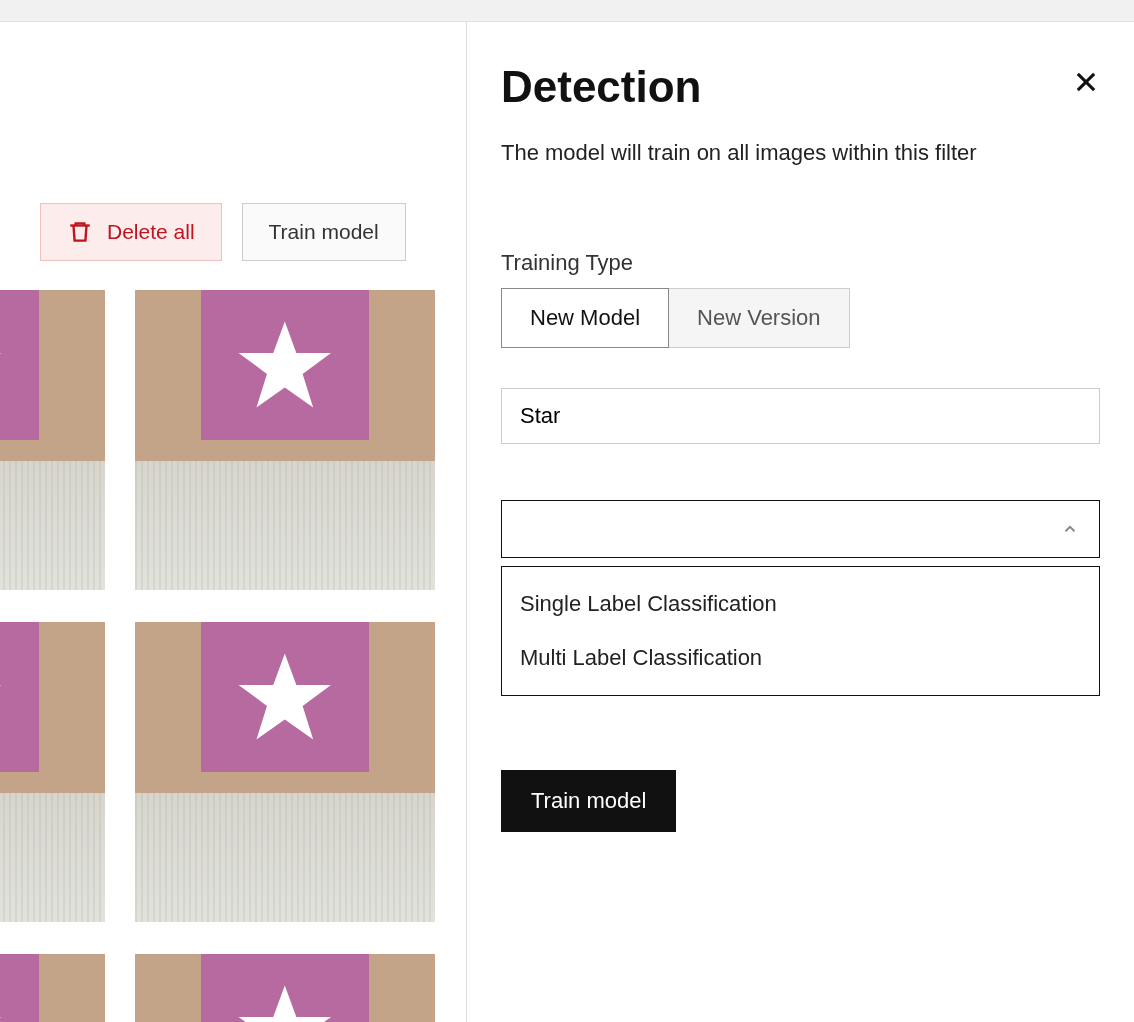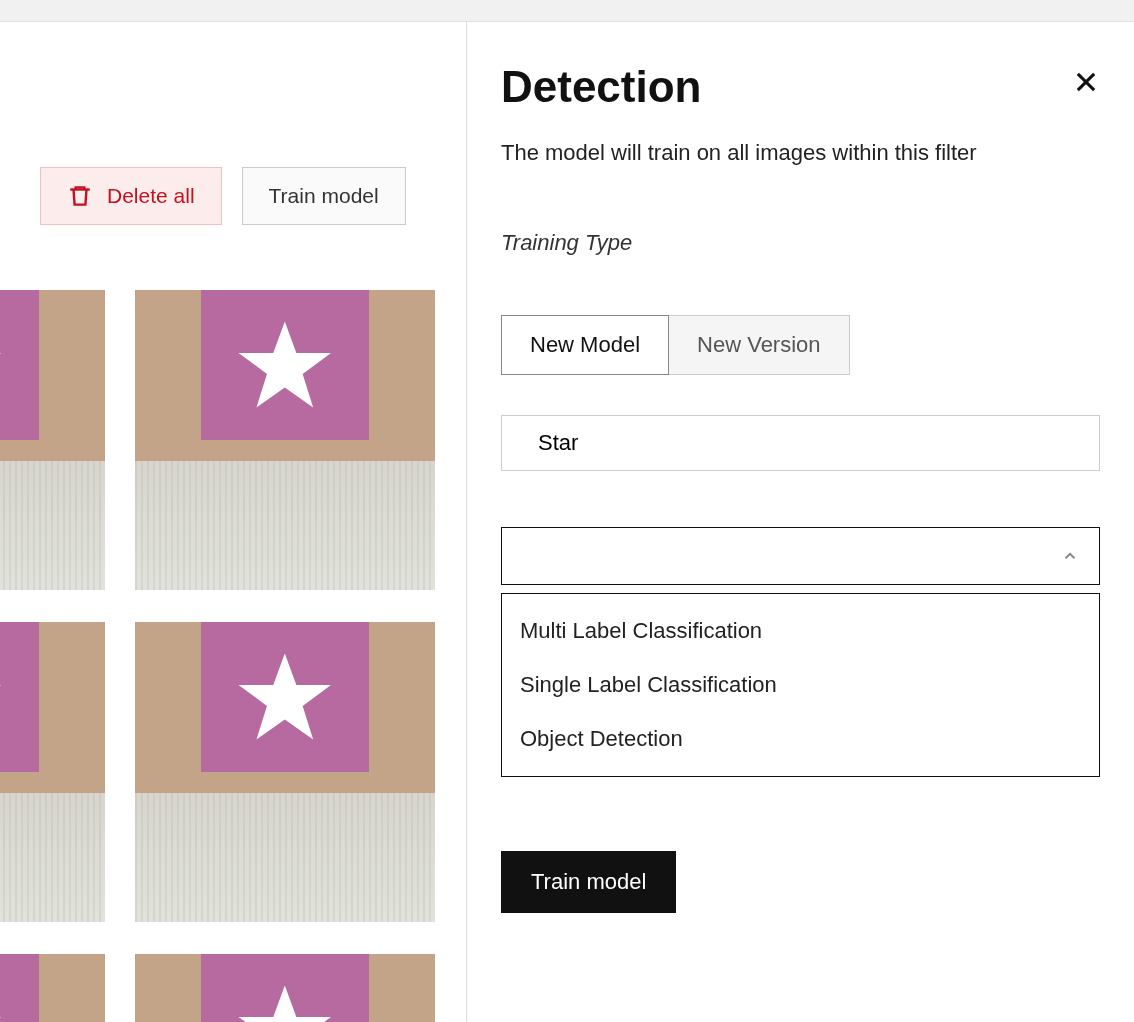--- a/index.html
+++ b/index.html
@@ -4,49 +4,49 @@
   <style>
     * { box-sizing: border-box; margin: 0; padding: 0; }
     body { font-family: -apple-system, BlinkMacSystemFont, "Segoe UI", Helvetica, Arial, sans-serif; color: #111; background: #fff; width: 1134px; height: 1022px; overflow: hidden; }
     .topbar { height: 22px; background: #f1f1f1; border-bottom: 1px solid #e0e0e0; width: 100%; }
     .main { display: flex; height: calc(100% - 22px); }
     .left { width: 467px; position: relative; border-right: 1px solid #ddd; }
     .right { flex: 1; padding: 40px 34px 30px 34px; position: relative; }
 
     
     .btnrow { position: absolute; top: 145px; left: 40px; display: flex; gap: 20px; }
-    .btn { display: inline-flex; align-items: center; justify-content: center; font-size: 21px; height: 58px; padding: 0 26px; border: 1px solid #ccc; background: #fff; cursor: pointer; }
+    .btn { display: inline-flex; align-items: center; justify-content: center; font-size: 21px; height: 58px; padding: 0 26px; border: 1px solid #ccc; background: #fff; cursor: pointer; margin-top: 36px; }
     .btn.delete { color: #c1121f; background: #fdecec; border-color: #f1c1c1; }
     .btn.delete svg { margin-right: 14px; }
     .btn.train-left { color: #333; background: #fafafa; }
 
     
     .thumb { position: absolute; width: 300px; height: 300px; background: #c7b299; overflow: hidden; }
     .thumb .wall { position: absolute; top: 0; left: 0; right: 0; height: 57%; background: #c3a489; }
     .thumb .floor { position: absolute; bottom: 0; left: 0; right: 0; height: 43%; background: linear-gradient(#d9d5cd,#e2e2da); }
     .thumb .floor::after{ content:""; position:absolute; inset:0; background: repeating-linear-gradient(90deg, rgba(120,160,150,.25) 0 2px, transparent 2px 6px); opacity:.6;}
     .thumb .poster { position: absolute; top: 0; left: 50%; transform: translateX(-50%); width: 56%; height: 50%; background: #b76aa0; display:flex; align-items:center; justify-content:center;}
     .thumb .star { width: 70%; height: 70%; display:block;}
     .thumb.col1 { left: -195px; }
     .thumb.col2 { left: 135px; }
     .row1 { top: 268px; }
     .row2 { top: 600px; }
     .row3 { top: 932px; }
 
     
     .panel-title { font-size: 44px; font-weight: 600; margin-bottom: 28px; }
     .close { position: absolute; top: 46px; right: 34px; cursor: pointer; }
-    .desc { font-size: 22px; color: #222; margin-bottom: 64px; }
-    .label { font-size: 22px; color: #333; margin-bottom: 12px; display:flex; align-items:center; gap:8px;font-style:italic;}
+    .desc { font-size: 22px; color: #222; margin-bottom: 84px; }
+    .label { font-size: 22px; color: #333; margin-bottom: 12px; display:flex; align-items:center; gap:8px;}
     .req { color: #c1121f; }
     .seg { display: flex; margin-bottom: 40px; }
-    .seg button { font-size: 22px; padding: 16px 28px; border: 1px solid #ccc; background: #f5f5f5; cursor: pointer; color:#555;margin-top:47px;}
+    .seg button { font-size: 22px; padding: 16px 28px; border: 1px solid #ccc; background: #f5f5f5; cursor: pointer; color:#555;}
     .seg button.active { background: #fff; border-color: #888; color:#111; font-weight:500; position:relative; z-index:1;}
     .seg button + button { margin-left: -1px; }
-    .text-input { width: 100%; font-size: 22px; padding: 14px 36px; border: 1px solid #ccc; margin-bottom: 56px; }
+    .text-input { width: 100%; font-size: 22px; padding: 14px 18px; border: 1px solid #ccc; margin-bottom: 56px; }
     .select { width: 100%; height: 58px; border: 1px solid #111; position: relative; cursor: pointer; display:flex; align-items:center; justify-content:flex-end; padding: 0 20px;}
     .select svg { color:#888; }
     .dropdown { width: 100%; border: 1px solid #111; margin-top: 8px; padding: 10px 0;}
     .dropdown .opt { font-size: 22px; padding: 14px 18px; cursor: pointer; color:#222;}
     .submit { margin-top: 74px; background: #111; color: #fff; font-size: 22px; padding: 18px 30px; border: none; cursor: pointer; }
   </style>
 </head>
 <body>
 
 <div class="topbar"></div>
@@ -139,20 +139,19 @@
     </div>
 
     <input class="text-input" type="text" value="Star" style="">
 
     <div class="select">
       <svg width="18" height="18" viewBox="0 0 24 24" fill="none" stroke="currentColor" stroke-width="2.5">
           <polyline points="6 15 12 9 18 15"></polyline>
         </svg>
     </div>
     <div class="dropdown">
+      <div class="opt">Single Label Classification</div>
       <div class="opt">Multi Label Classification</div>
-      <div class="opt">Single Label Classification</div>
-      <div class="opt">Object Detection</div>
     </div>
 
     <button class="submit">Train model</button>
   </div>
 </div>
 
 </body></html>

